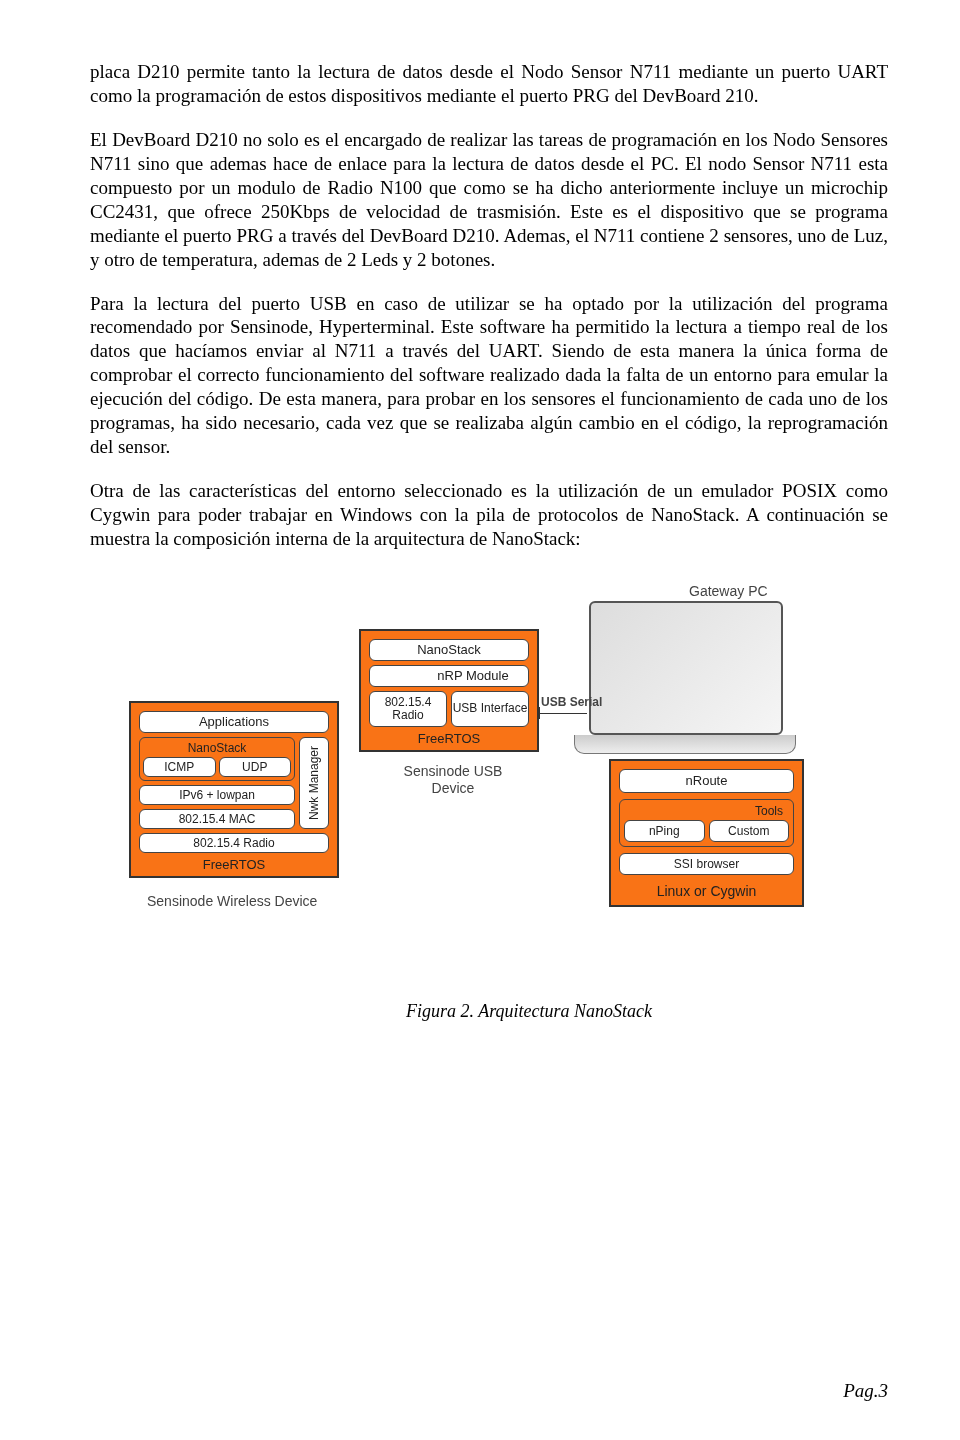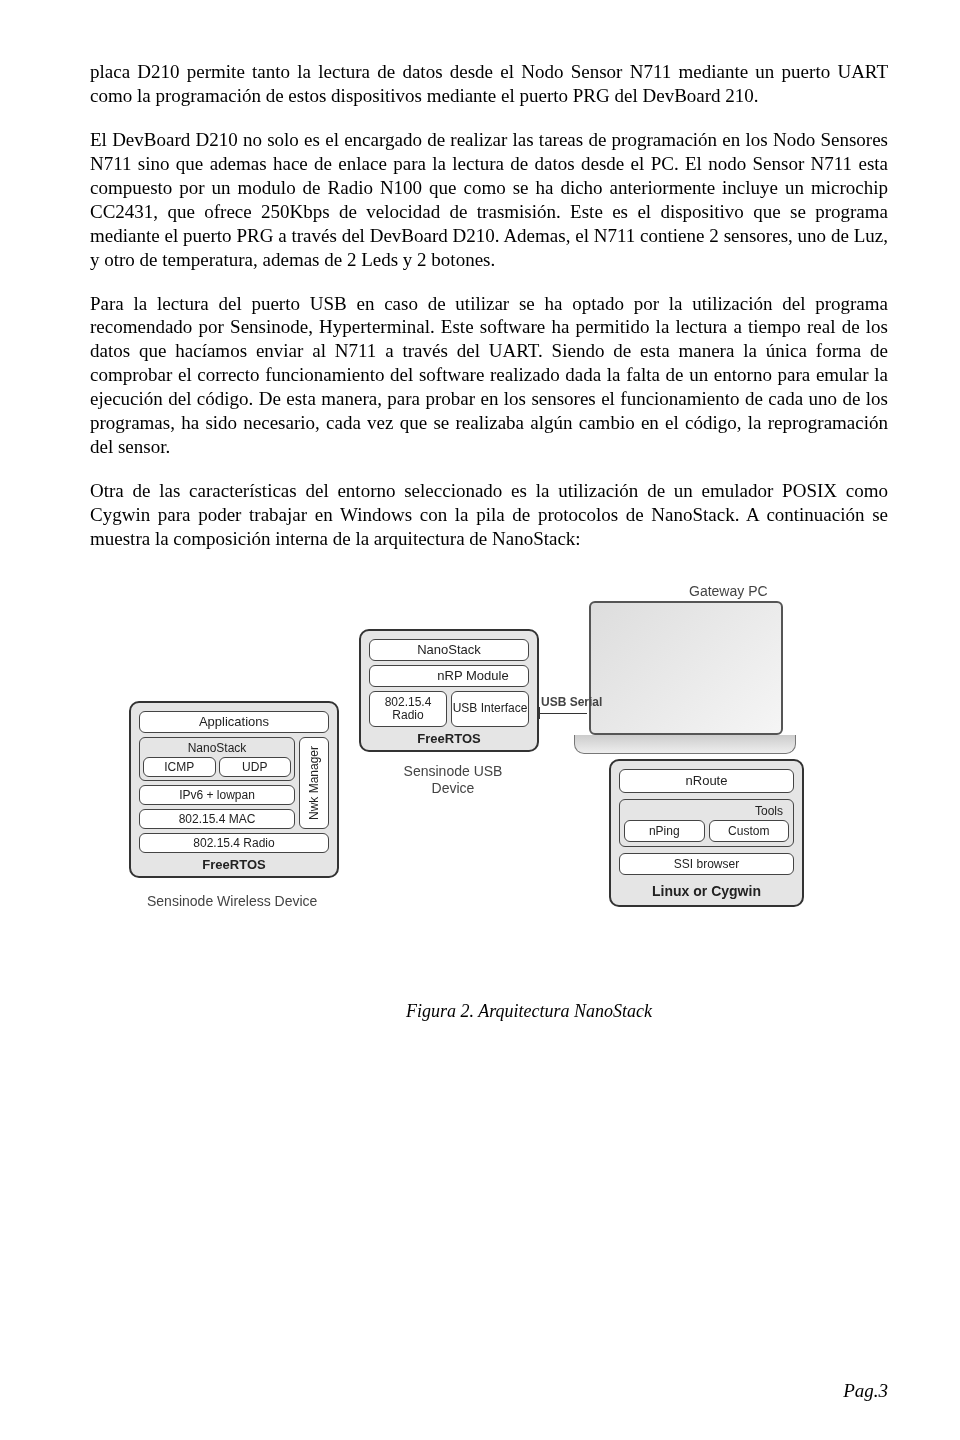--- a/index.html
+++ b/index.html
@@ -35,22 +35,22 @@
     justify-content: center;
   }
   .figwrap {
     position: relative;
     width: 720px;
     height: 380px;
   }
   .box {
     position: absolute;
     border: 2px solid #333;
-    border-radius: 10px;
-    background: #e5e5e5;
+    border-radius: 0;
+    background: #f97316;
     box-sizing: border-box;
     font-family: Arial, sans-serif;
     color: #222;
     text-align: center;
   }
   .subbox {
     border: 1.5px solid #444;
     border-radius: 6px;
     background: #fff;
     text-align: center;
@@ -62,21 +62,21 @@
   .devlabel {
     position: absolute;
     font-family: Arial, sans-serif;
     font-size: 14px;
     color: #444;
     text-align: center;
     white-space: nowrap;
   }
   .small { font-size: 12px; }
   .med { font-size: 13px; }
-  .bold { font-weight: bold; }
+  .bold { font-weight: normal; }
   .laptop {
     position: absolute;
   }
   .laptop-screen {
     width: 190px; height: 130px;
     border: 2px solid #555; border-radius: 6px;
     background: linear-gradient(135deg,#ddd,#f5f5f5);
     position: relative;
   }
   .laptop-base {

